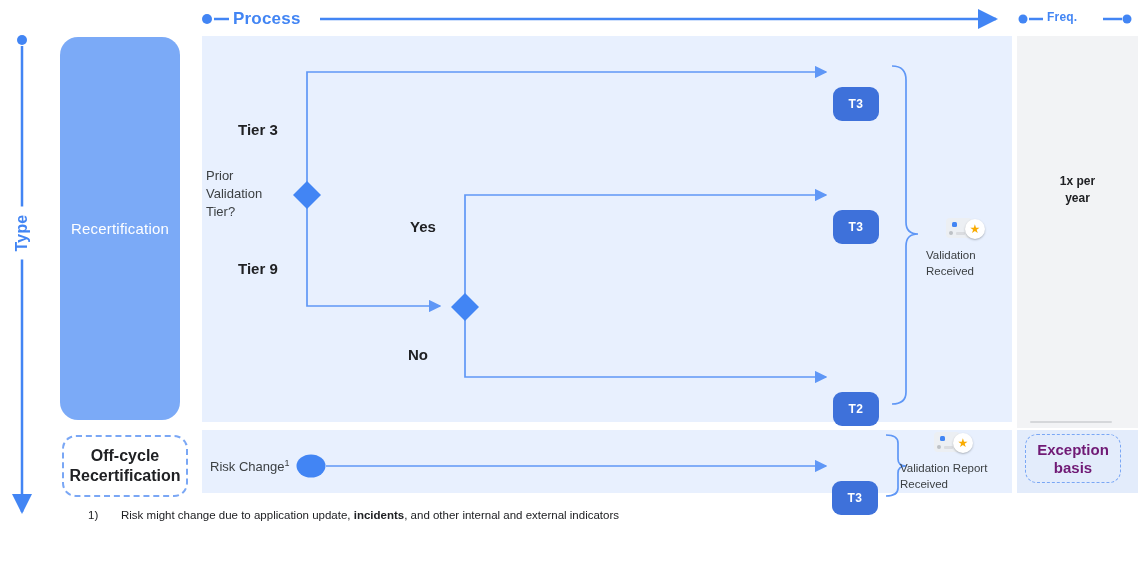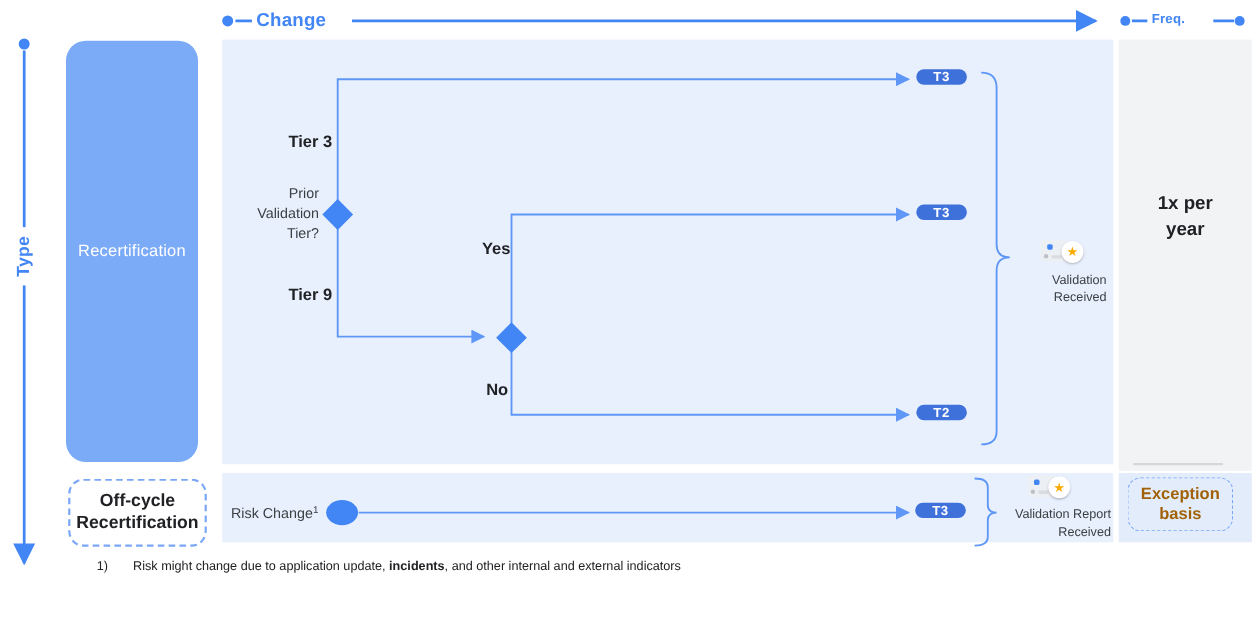--- a/index.html
+++ b/index.html
@@ -36,39 +36,39 @@
   .offcycle-box {
     left:62px; top:435px; width:126px; height:62px; background:#ffffff;
     border:2px dashed #7aa7f5; border-radius:14px;
     display:flex; align-items:center; justify-content:center; text-align:center;
     color:#202124; font-size:16px; font-weight:600; line-height:1.25;
   }
   .exception-box {
     left:1025px; top:434px; width:96px; height:49px;
     border:1.5px dashed #7aa7f5; border-radius:12px;
     display:flex; align-items:center; justify-content:center; text-align:center;
-    color:#a16207; font-size:15px; font-weight:600; line-height:1.2;
-  }
-
-  
-  .lbl { position:absolute; color:#3c4043; font-size:13px; text-align:right; line-height:1.4; }
+    color:#701a75; font-size:15px; font-weight:600; line-height:1.2;
+  }
+
+  
+  .lbl { position:absolute; color:#3c4043; font-size:13px; text-align:left; line-height:1.4; }
   .lbl-bold { color:#202124; font-weight:700; font-size:15px; }
   .lbl-freq {
     left:1017px; top:173px; width:121px; text-align:center; color:#202124;
-    font-size:17px; font-weight:600; line-height:1.4;
+    font-size:12px; font-weight:600; line-height:1.4;
   }
   .lbl-outcome { font-size:11.5px; color:#3c4043; line-height:1.4; }
   .risk-change { left:210px; top:458px; font-size:13px; color:#3c4043; text-align:left; }
   .risk-change sup { font-size:9px; }
 
   
   .pill {
-    position:absolute; width:46px; height:14px; background:#3e71da; border-radius:9px;
+    position:absolute; width:46px; height:34px; background:#3e71da; border-radius:9px;
     display:flex; align-items:center; justify-content:center;
-    color:#ffffff; font-size:12px; font-weight:700; letter-spacing:.6px;
+    color:#ffffff; font-size:12px; font-weight:700; letter-spacing:.6px;margin-top:24px;
   }
 
   
   .vicon { position:absolute; width:44px; height:30px; }
   .vicon-card { position:absolute; left:2px; top:4px; width:26px; height:20px; background:#eceff3; border-radius:4px; }
   .vicon-sq   { position:absolute; left:8px; top:8px; width:5px; height:5px; background:#4285f4; border-radius:1.5px; }
   .vicon-dot  { position:absolute; left:5px; top:17px; width:4px; height:4px; background:#bdc1c6; border-radius:50%; }
   .vicon-bar  { position:absolute; left:12px; top:18px; width:9px; height:2.5px; background:#dadce0; border-radius:1px; }
   .vicon-badge{
     position:absolute; right:3px; top:5px; width:20px; height:20px; background:#ffffff;
@@ -100,21 +100,21 @@
       </marker>
     </defs>
     <circle cx="207" cy="19" r="5" fill="#4285f4"></circle>
     <line x1="214" y1="19" x2="229" y2="19" stroke="#4285f4" stroke-width="2.5"></line>
     <line x1="320" y1="19" x2="996" y2="19" stroke="#4285f4" stroke-width="2.5" marker-end="url(#ah-axis)"></line>
     <circle cx="1023" cy="19" r="4.5" fill="#4285f4"></circle>
     <line x1="1029" y1="19" x2="1043" y2="19" stroke="#4285f4" stroke-width="2.5"></line>
     <line x1="1103" y1="19" x2="1122" y2="19" stroke="#4285f4" stroke-width="2.5"></line>
     <circle cx="1127" cy="19" r="4.5" fill="#4285f4"></circle>
   </svg>
-  <div class="abs axis-label" style="left:233px;top:9px">Change</div>
+  <div class="abs axis-label" style="left:233px;top:9px">Process</div>
   <div class="abs axis-label" style="left:1047px;top:10px;font-size:12px">Freq.</div>
 
   <svg class="abs" style="left:0;top:0" width="45" height="564" viewBox="0 0 45 564">
     <defs>
       <marker id="ah-type" viewBox="0 0 10 10" refX="9" refY="5" markerWidth="8" markerHeight="8" orient="auto">
         <path d="M0,0 L10,5 L0,10 z" fill="#4285f4"></path>
       </marker>
     </defs>
     <circle cx="22" cy="40" r="5" fill="#4285f4"></circle>
     <line x1="22" y1="46" x2="22" y2="512" stroke="#4285f4" stroke-width="2.5" marker-end="url(#ah-type)"></line>

